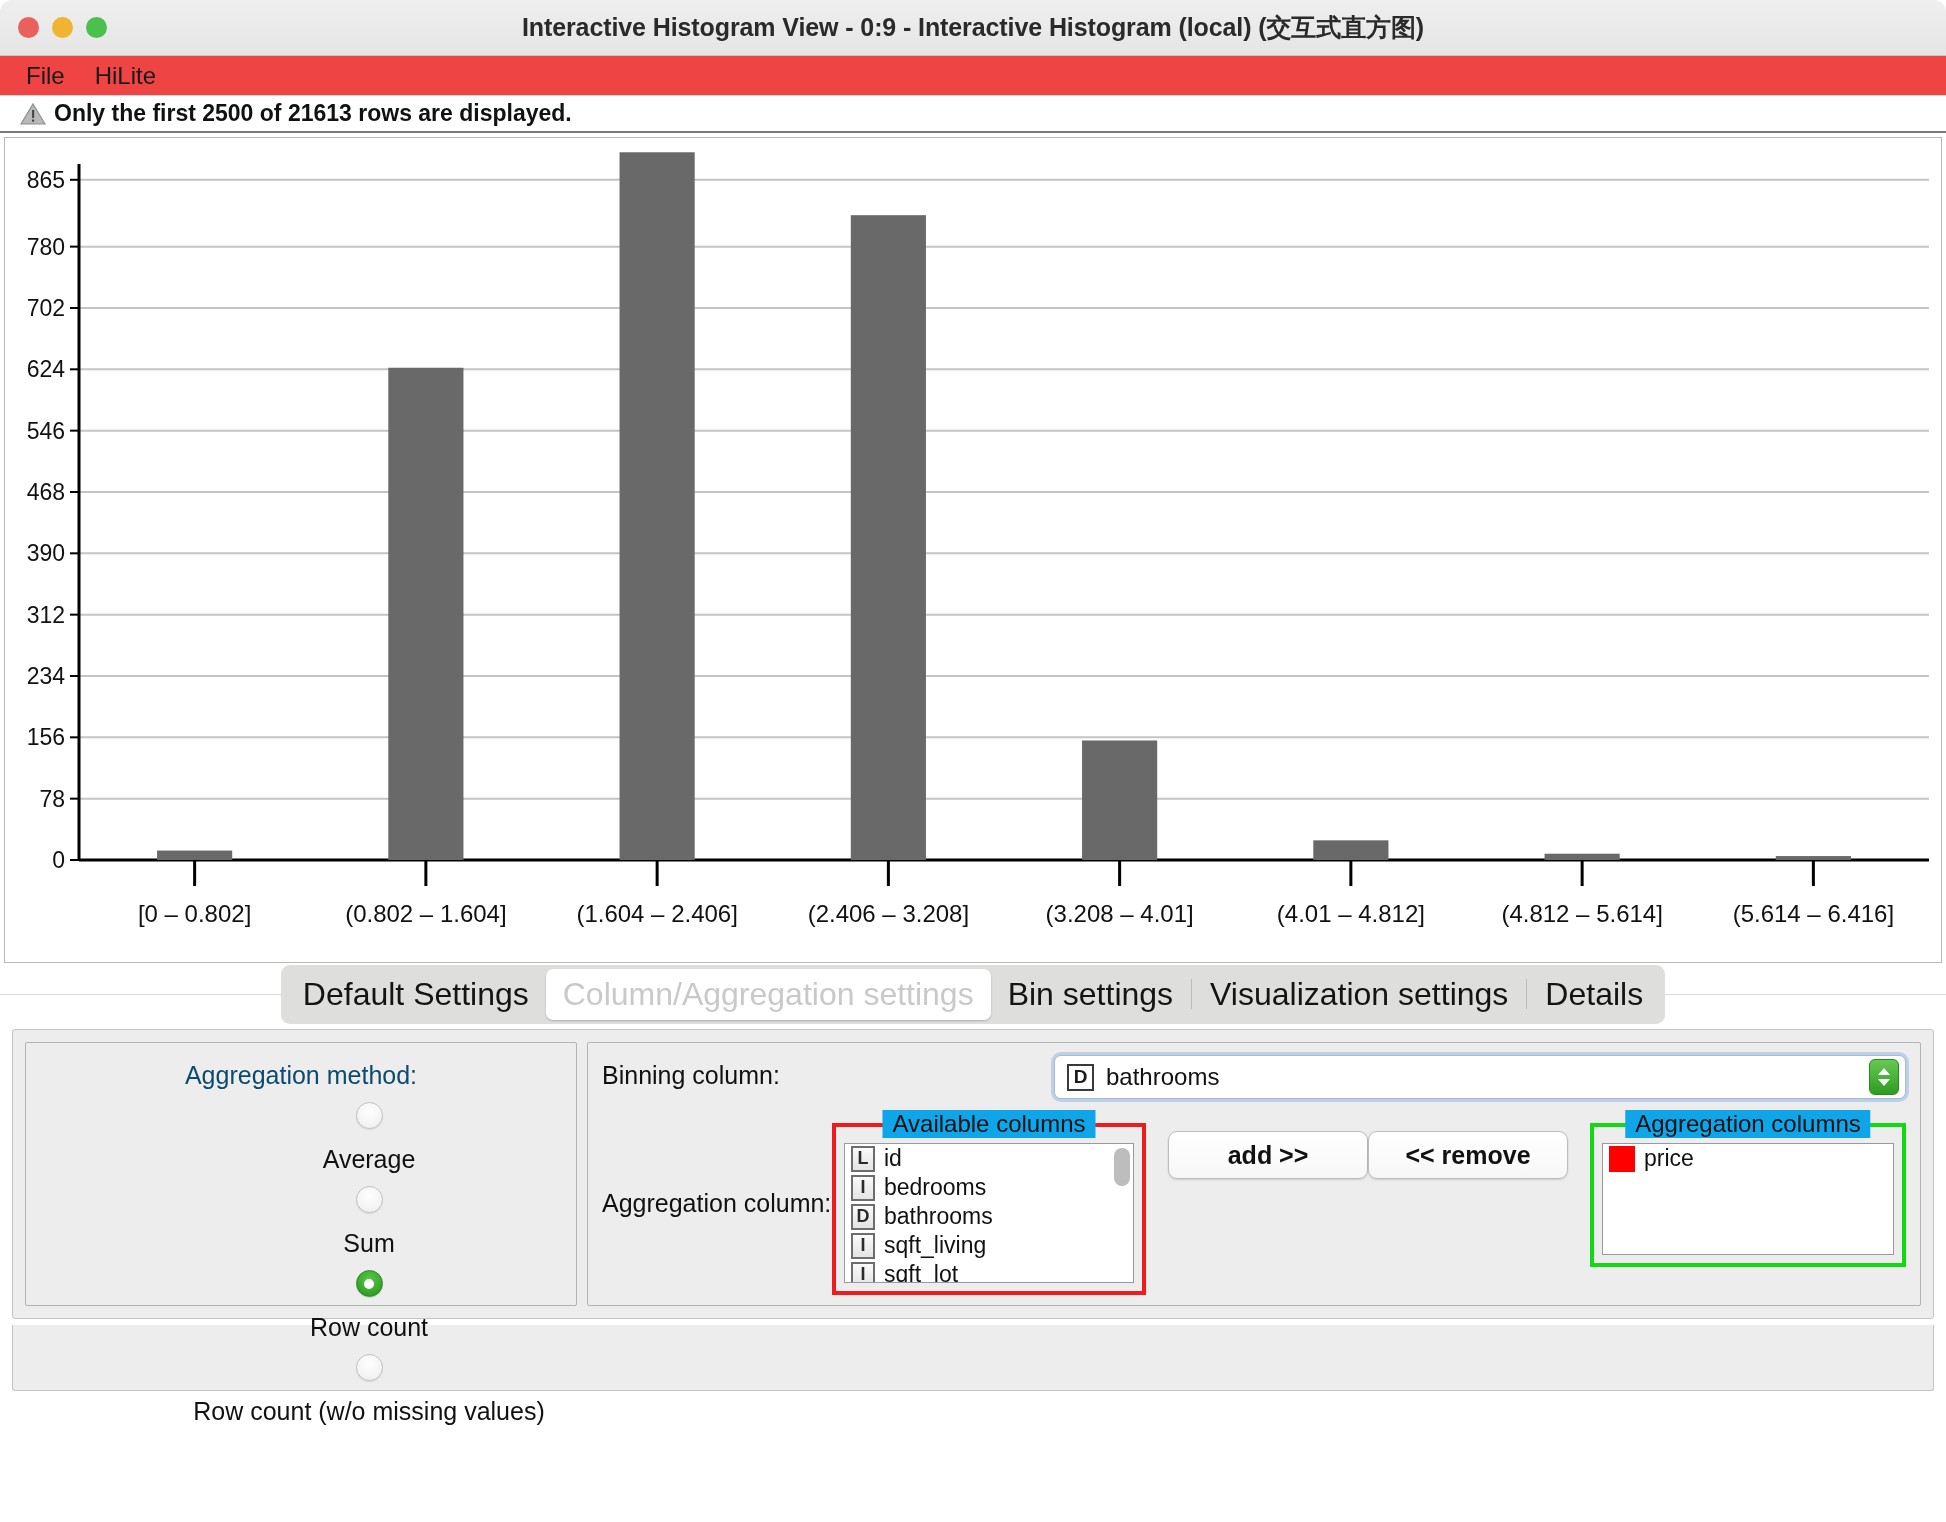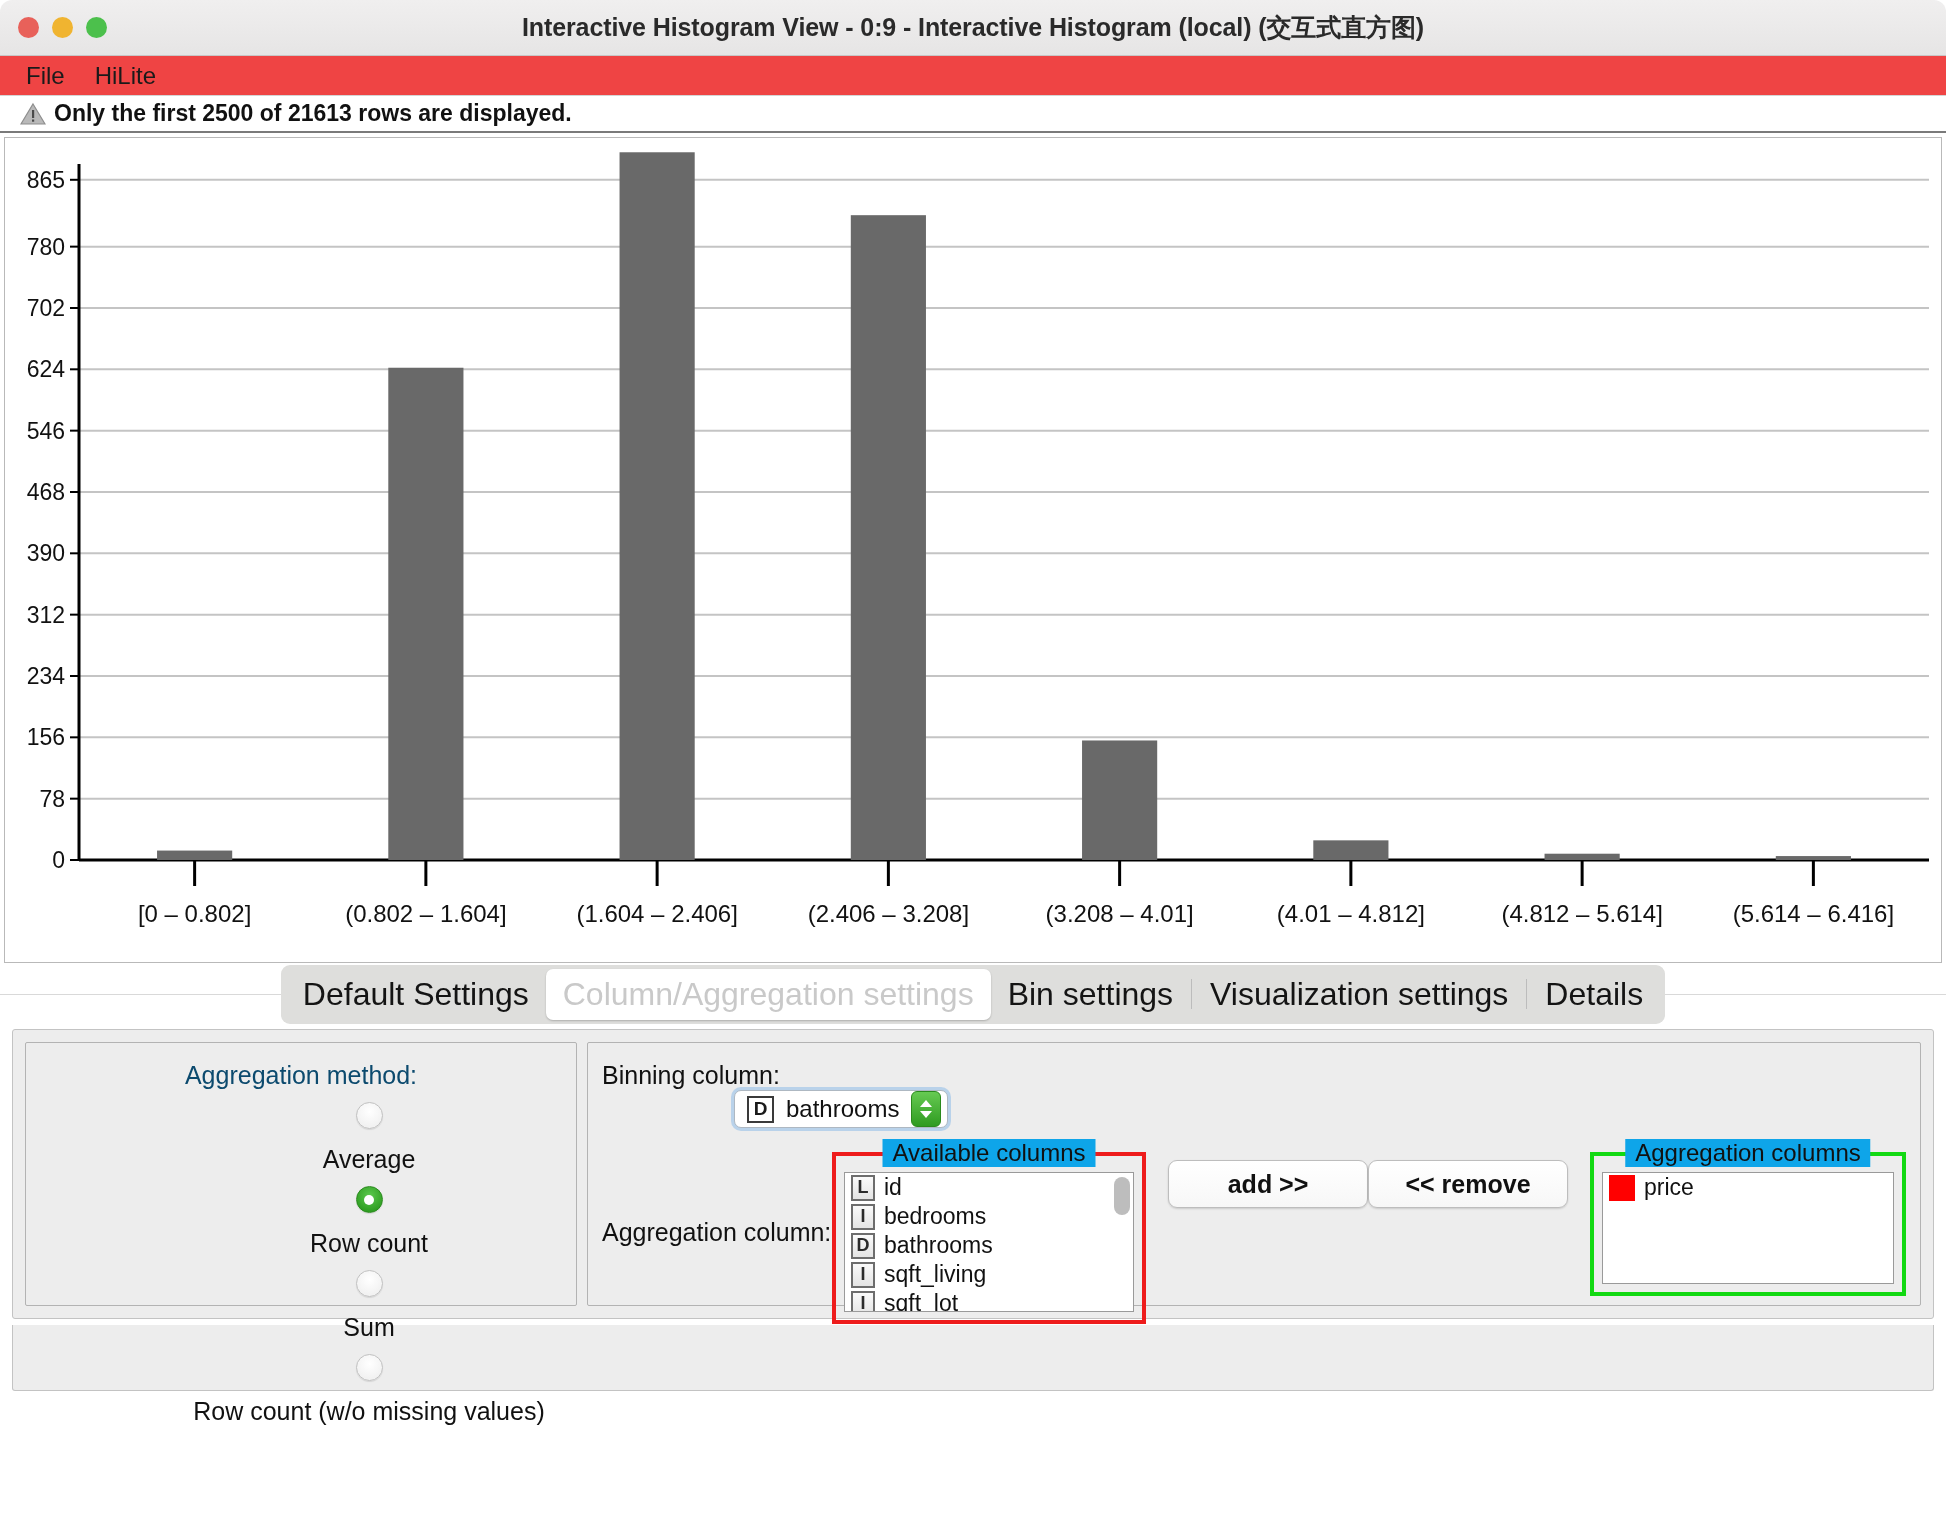--- a/index.html
+++ b/index.html
@@ -194,21 +194,20 @@
     margin: -5px 0 0 -5px;
     border-radius: 50%;
     background: #ffffff;
   }
   .radio-label { font-size: 25px; color: #111; }
 
   
   .col-row {
     display: flex;
     align-items: flex-start;
-    flex-direction: column;
   }
   .label-bin {
     font-size: 25px; color: #111;
     width: 320px;
     padding-top: 6px;
   }
   .combo {
     flex: 1;
     height: 44px;
     background: #ffffff;
@@ -465,27 +464,27 @@
 
     <div class="group group-agg">
       <div class="agg-title">Aggregation method:</div>
 
       <div class="radio-row">
         <div class="radio"></div>
         <div class="radio-label">Average</div>
       </div>
 
       <div class="radio-row">
+        <div class="radio"></div>
+        <div class="radio-label">Sum</div>
+      </div>
+
+      <div class="radio-row">
         <div class="radio on"></div>
         <div class="radio-label">Row count</div>
-      </div>
-
-      <div class="radio-row">
-        <div class="radio"></div>
-        <div class="radio-label">Sum</div>
       </div>
 
       <div class="radio-row">
         <div class="radio"></div>
         <div class="radio-label">Row count (w/o missing values)</div>
       </div>
     </div>
 
     <div class="group group-col">
 

